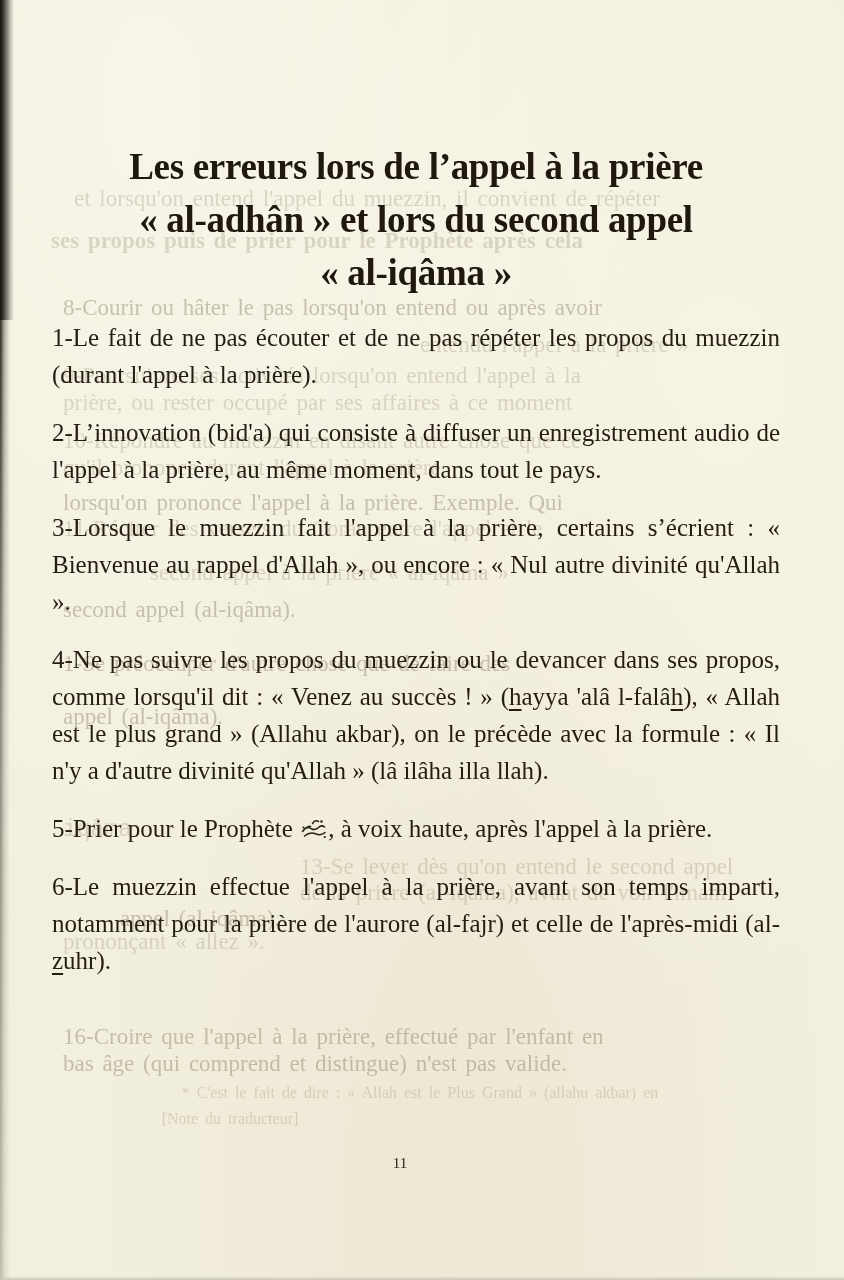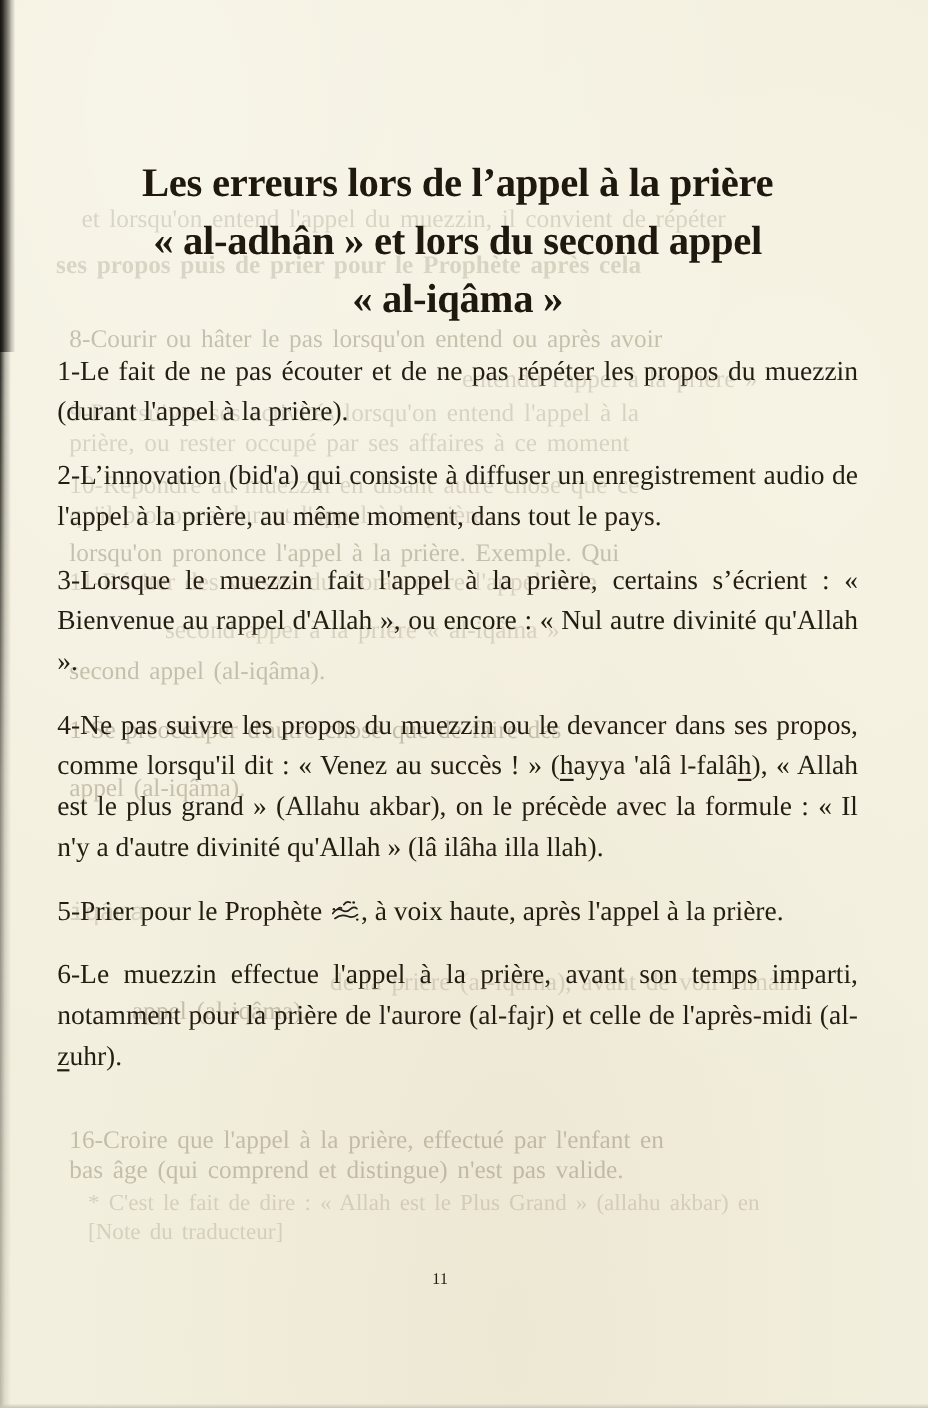--- a/index.html
+++ b/index.html
@@ -35,21 +35,21 @@
   .ghost-layer{position:absolute;inset:0;z-index:1;}
   .ghost{
     position:absolute;
     font-size:23px;line-height:26px;
     color:rgba(100,90,62,0.20);
     filter:blur(0.5px);
     word-spacing:3px;
     white-space:nowrap;overflow:hidden;
   }
   .ghost.em{color:rgba(96,86,58,0.32);}
-  .ghost.small{font-size:21px;}
+  .ghost.small{font-size:16px;text-align:center;}
   
   .content{position:relative;z-index:2;padding:140px 64px 0 52px;}
   h1{
     margin:0 0 20px 0;
     font-size:37px;line-height:53px;font-weight:700;
     text-align:center;letter-spacing:-0.3px;
     color:#1e180f;
   }
   h1 .line{display:block;}
   .para{
@@ -80,22 +80,24 @@
       <div class="ghost" style="top: 390px; left: 63px; width: 717px;">prière, ou rester occupé par ses affaires à ce moment</div>
       <div class="ghost" style="top: 428px; left: 63px; width: 717px;">10-Répondre au muezzin en disant autre chose que ce</div>
       <div class="ghost" style="top: 455px; left: 63px; width: 717px;">qu'il prononce durant l'appel à la prière</div>
       <div class="ghost em" style="top: 490px; left: 63px; width: 717px;">lorsqu'on prononce l'appel à la prière. Exemple. Qui</div>
       <div class="ghost" style="top: 516px; left: 63px; width: 717px;">11-Réciter des versets du Coran entre l'appel et le</div>
       <div class="ghost" style="top: 560px; left: 150px; width: 560px;">second appel à la prière « al-iqâma »</div>
       <div class="ghost em" style="top: 597px; left: 63px; width: 400px;">second appel (al-iqâma).</div>
       <div class="ghost em" style="top: 651px; left: 63px; width: 717px;">1-Se préoccuper d'autre chose que de faire des</div>
       <div class="ghost em" style="top: 704px; left: 63px; width: 300px;">appel (al-iqâma).</div>
       <div class="ghost" style="top: 817px; left: 63px; width: 200px; font-family: Liberation Mono, monospace;">iqâma</div>
+      <div class="ghost" style="top: 854px; left: 300px; width: 480px;">13-Se lever dès qu'on entend le second appel</div>
       <div class="ghost" style="top: 880px; left: 300px; width: 480px;">de la prière (al-iqâma), avant de voir l'imam</div>
       <div class="ghost em" style="top: 906px; left: 120px; width: 420px;">appel (al-iqâma).</div>
+      <div class="ghost" style="top: 929px; left: 63px; width: 340px;">prononçant « allez ».</div>
       <div class="ghost em" style="top: 1024px; left: 63px; width: 717px;">16-Croire que l'appel à la prière, effectué par l'enfant en</div>
       <div class="ghost em" style="top: 1051px; left: 63px; width: 717px;">bas âge (qui comprend et distingue) n'est pas valide.</div>
       <div class="ghost small" style="top: 1080px; left: 80px; width: 680px;">* C'est le fait de dire : « Allah est le Plus Grand » (allahu akbar) en</div>
       <div class="ghost small" style="top: 1106px; left: 80px; width: 300px;">[Note du traducteur]</div>
     </div>
 
   <div class="content">
     <h1>
       <span class="line">Les erreurs lors de l’appel à la prière</span>
       <span class="line">« al-adhân » et lors du second appel</span>

